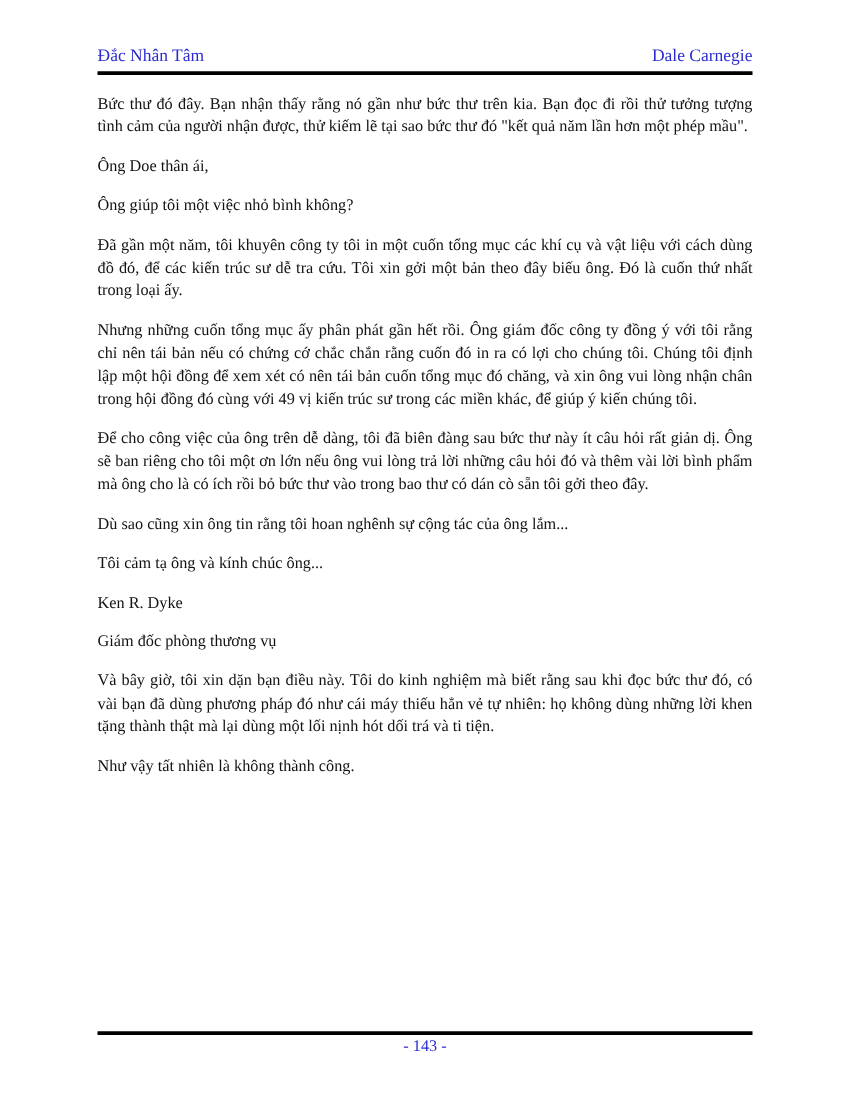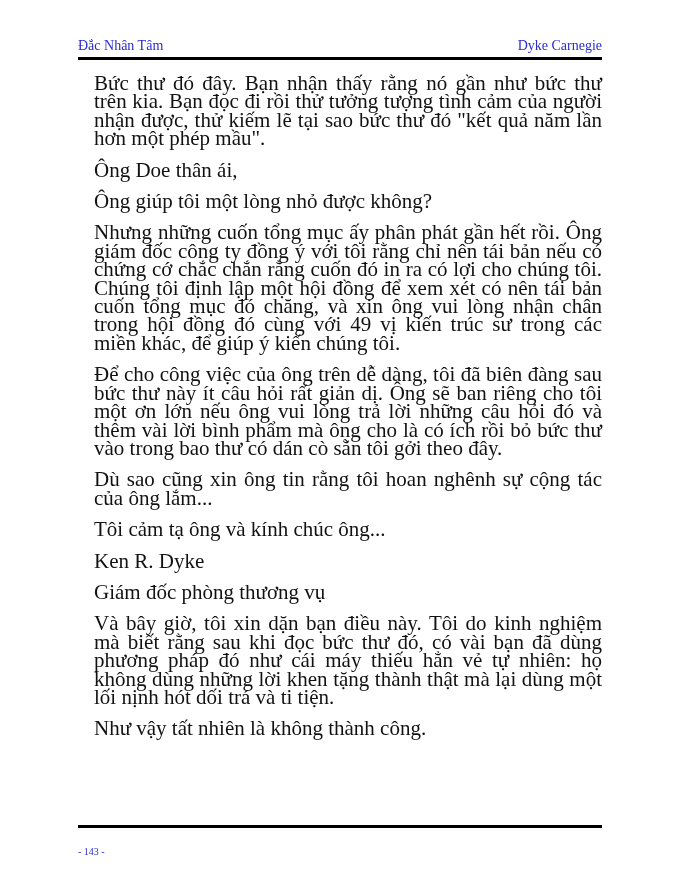--- a/index.html
+++ b/index.html
@@ -25,56 +25,57 @@
     justify-content: space-between;
     align-items: flex-end;
     font-size: 14px;
     color: var(--link_blue, #2b2bd0);
     border-bottom: 3px solid var(--rule_black, #000000);
     padding-bottom: 3px;
   }
   .content {
     position: absolute;
     top: 74px;
-    left: 94px;
+    left: 78px;
     right: 78px;
     color: var(--text_ink, #121212);
-    font-size: 21px;
+    font-size: 13px;
     line-height: 18.4px;
     text-align: justify;
   }
   .content p {
     margin: 0 0 13px 0;
   }
   .footer {
     position: absolute;
     top: 825px;
     left: 78px;
     right: 78px;
     border-top: 3px solid var(--rule_black, #000000);
-    text-align: left;
-    padding-top: 18px;
-    font-size: 10px;
+    text-align: center;
+    padding-top: 1px;
+    font-size: 13px;
     color: var(--link_blue, #2b2bd0);
   }
 </style>
 </head>
 <body>
 
 <div class="page" style="--link_blue: #2b2bd0; --rule_black: #000000; --text_ink: #121212; --background: #ffffff;">
 
   <div class="header">
     <span>Đắc Nhân Tâm</span>
-    <span>Dyke Carnegie</span>
+    <span>Dale Carnegie</span>
   </div>
 
   <div class="content">
       <p>Bức thư đó đây. Bạn nhận thấy rằng nó gần như bức thư trên kia. Bạn đọc đi rồi thử tưởng tượng tình cảm của người nhận được, thử kiếm lẽ tại sao bức thư đó "kết quả năm lần hơn một phép mầu".</p>
       <p>Ông Doe thân ái,</p>
-      <p>Ông giúp tôi một lòng nhỏ được không?</p>
+      <p>Ông giúp tôi một việc nhỏ bình không?</p>
+      <p>Đã gần một năm, tôi khuyên công ty tôi in một cuốn tổng mục các khí cụ và vật liệu với cách dùng đồ đó, để các kiến trúc sư dễ tra cứu. Tôi xin gởi một bản theo đây biếu ông. Đó là cuốn thứ nhất trong loại ấy.</p>
       <p>Nhưng những cuốn tổng mục ấy phân phát gần hết rồi. Ông giám đốc công ty đồng ý với tôi rằng chỉ nên tái bản nếu có chứng cớ chắc chắn rằng cuốn đó in ra có lợi cho chúng tôi. Chúng tôi định lập một hội đồng để xem xét có nên tái bản cuốn tổng mục đó chăng, và xin ông vui lòng nhận chân trong hội đồng đó cùng với 49 vị kiến trúc sư trong các miền khác, để giúp ý kiến chúng tôi.</p>
       <p>Để cho công việc của ông trên dễ dàng, tôi đã biên đàng sau bức thư này ít câu hỏi rất giản dị. Ông sẽ ban riêng cho tôi một ơn lớn nếu ông vui lòng trả lời những câu hỏi đó và thêm vài lời bình phẩm mà ông cho là có ích rồi bỏ bức thư vào trong bao thư có dán cò sẵn tôi gởi theo đây.</p>
       <p>Dù sao cũng xin ông tin rằng tôi hoan nghênh sự cộng tác của ông lắm...</p>
       <p>Tôi cảm tạ ông và kính chúc ông...</p>
       <p>Ken R. Dyke</p>
       <p>Giám đốc phòng thương vụ</p>
       <p>Và bây giờ, tôi xin dặn bạn điều này. Tôi do kinh nghiệm mà biết rằng sau khi đọc bức thư đó, có vài bạn đã dùng phương pháp đó như cái máy thiếu hẳn vẻ tự nhiên: họ không dùng những lời khen tặng thành thật mà lại dùng một lối nịnh hót dối trá và ti tiện.</p>
       <p>Như vậy tất nhiên là không thành công.</p>
     </div>
 

